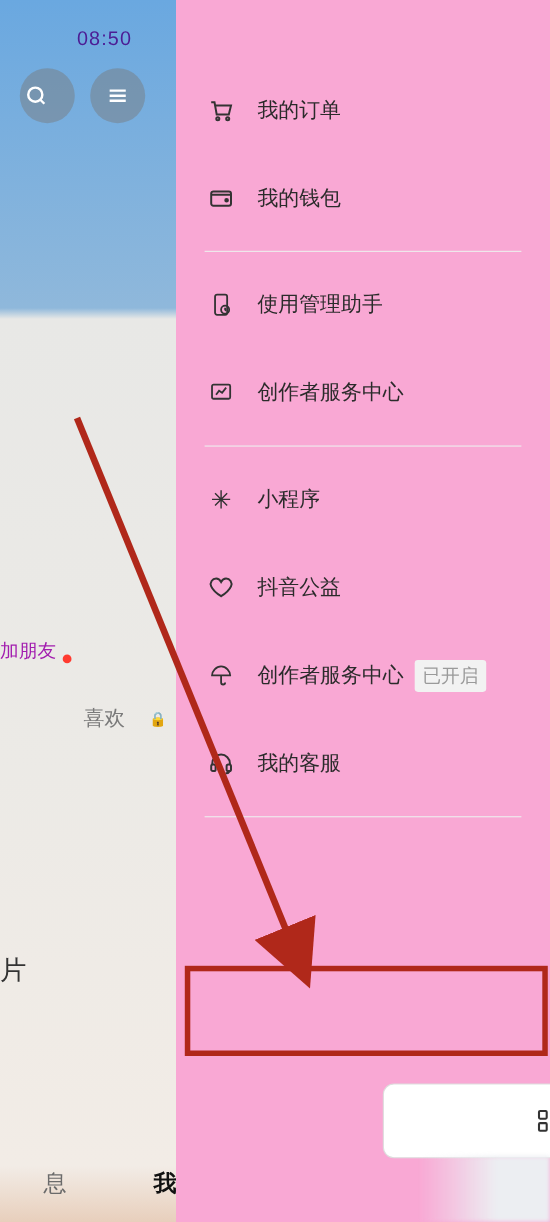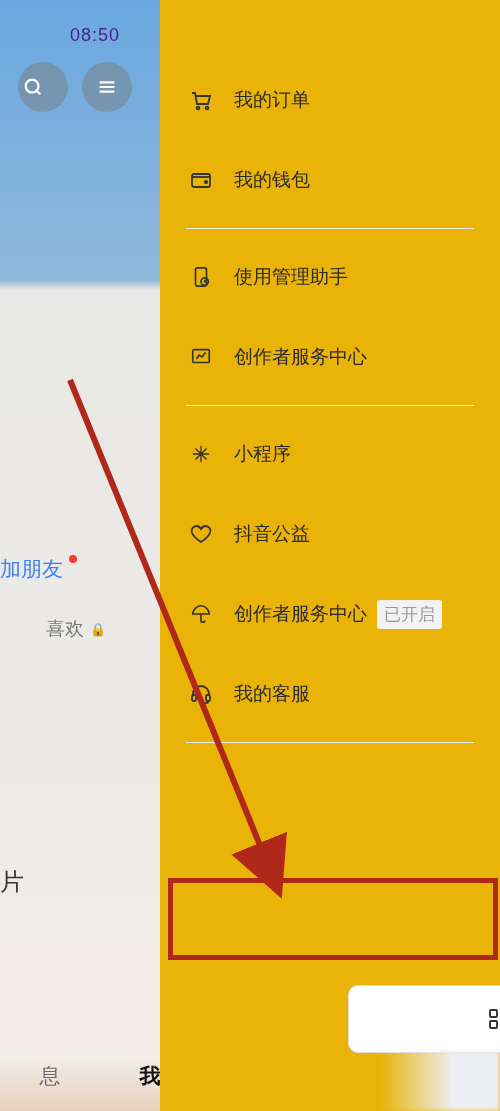--- a/index.html
+++ b/index.html
@@ -2,31 +2,31 @@
 <html><head>
   <meta charset="utf-8">
   <style>
     * { margin:0; padding:0; box-sizing:border-box; font-family:-apple-system,"PingFang SC","Microsoft YaHei",sans-serif; }
     body { width:500px; height:1111px; overflow:hidden; position:relative; background:#fff; }
     .backdrop-left { position:absolute; left:0; top:0; width:160px; height:1111px; background:linear-gradient(180deg,#6aa8e0 0%,#8fb8db 280px,#e8e8e6 290px,#eceae6 700px,#f2ece6 1060px,#e8cfbc 1111px); filter:blur(0.3px); }
     .status-time { position:absolute; left:70px; top:25px; color:#4c1d95; font-size:18px; font-weight:500; letter-spacing:1px; }
     .top-btn { position:absolute; top:62px; width:50px; height:50px; border-radius:50%; background:rgba(120,120,120,0.45); display:flex; align-items:center; justify-content:center; }
     .btn-search { left:18px; }
     .btn-menu  { left:82px; }
-    .chip { position:absolute; left:0; top:555px; height:48px; padding:0 14px 0 0; display:flex; align-items:flex-start; font-size:21px; color:#3b82f6; }
+    .chip { position:absolute; left:0; top:555px; height:48px; padding:0 14px 0 0; display:flex; align-items:flex-end; font-size:17px; color:#a21caf; }
     .chip-dot { width:8px; height:8px; border-radius:50%; background:#ff3b30; margin-left:6px; }
-    .likes-row { position:absolute; left:0; top:616px; right:340px; display:flex; justify-content:center; align-items:center; font-size:19px; color:#7a7a7a; padding-right:8px; }
+    .likes-row { position:absolute; left:0; top:640px; right:340px; display:flex; justify-content:flex-end; align-items:center; font-size:19px; color:#7a7a7a; padding-right:8px;gap:16px; }
     .lock { margin-left:6px; font-size:13px; color:#a8a8a8; }
     .pian { position:absolute; left:0; top:866px; font-size:24px; color:#333; }
     .bottom-nav { position:absolute; left:0; right:0; bottom:0; height:70px; display:flex; align-items:center; }
     .bn-item { flex:1; text-align:center; font-size:21px; }
     .bn-msg { color:#6b6b6b; }
     .bn-me  { color:#111; font-weight:600; }
 
-    .drawer { position:absolute; top:0; right:0; width:340px; height:1111px; background:#eab308; }
+    .drawer { position:absolute; top:0; right:0; width:340px; height:1111px; background:#f9a8d4; }
     .menu-list { padding:60px 0 0 0; }
     .menu-item { display:flex; align-items:center; height:80px; padding:0 24px 0 28px; font-size:19px; color:#2b2b2b; cursor:pointer; }
     .menu-icon { width:26px; height:26px; display:flex; align-items:center; justify-content:center; margin-right:20px; flex-shrink:0; }
     .menu-item .badge { margin-left:10px; font-size:17px; color:#9a9a9a; background:#f2f2f2; padding:3px 7px; border-radius:3px; }
     .divider { height:1px; background:#eee; margin:8px 26px; }
 
     .hi-box { position:absolute; border:5px solid #b0281a; pointer-events:none; }
     .hi-settings { left:168px; top:878px; width:330px; height:82px; }
     .arrow-svg { position:absolute; left:40px; top:370px; width:290px; height:530px; pointer-events:none; }
 

